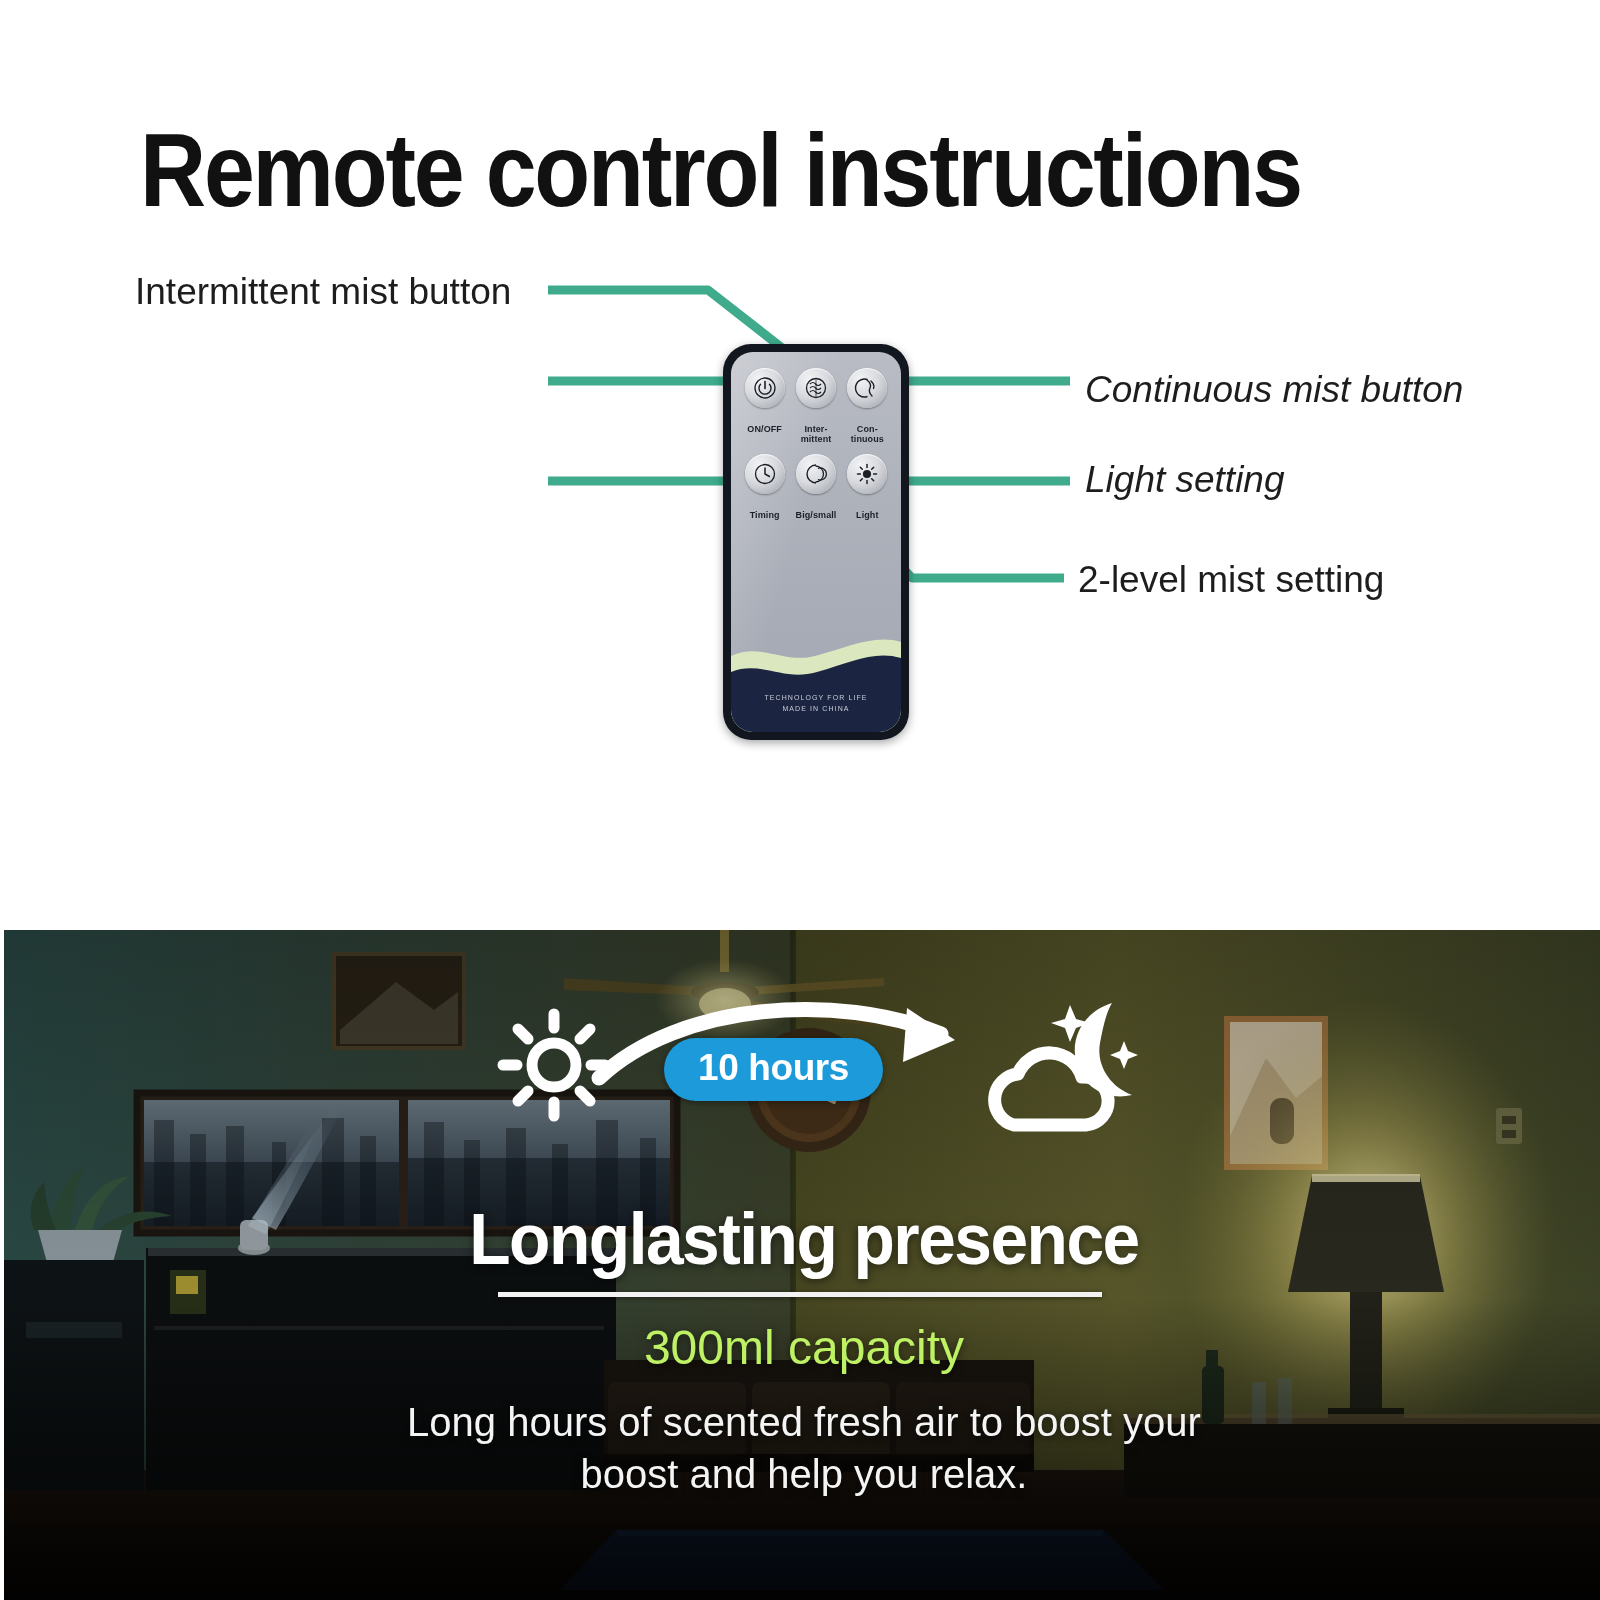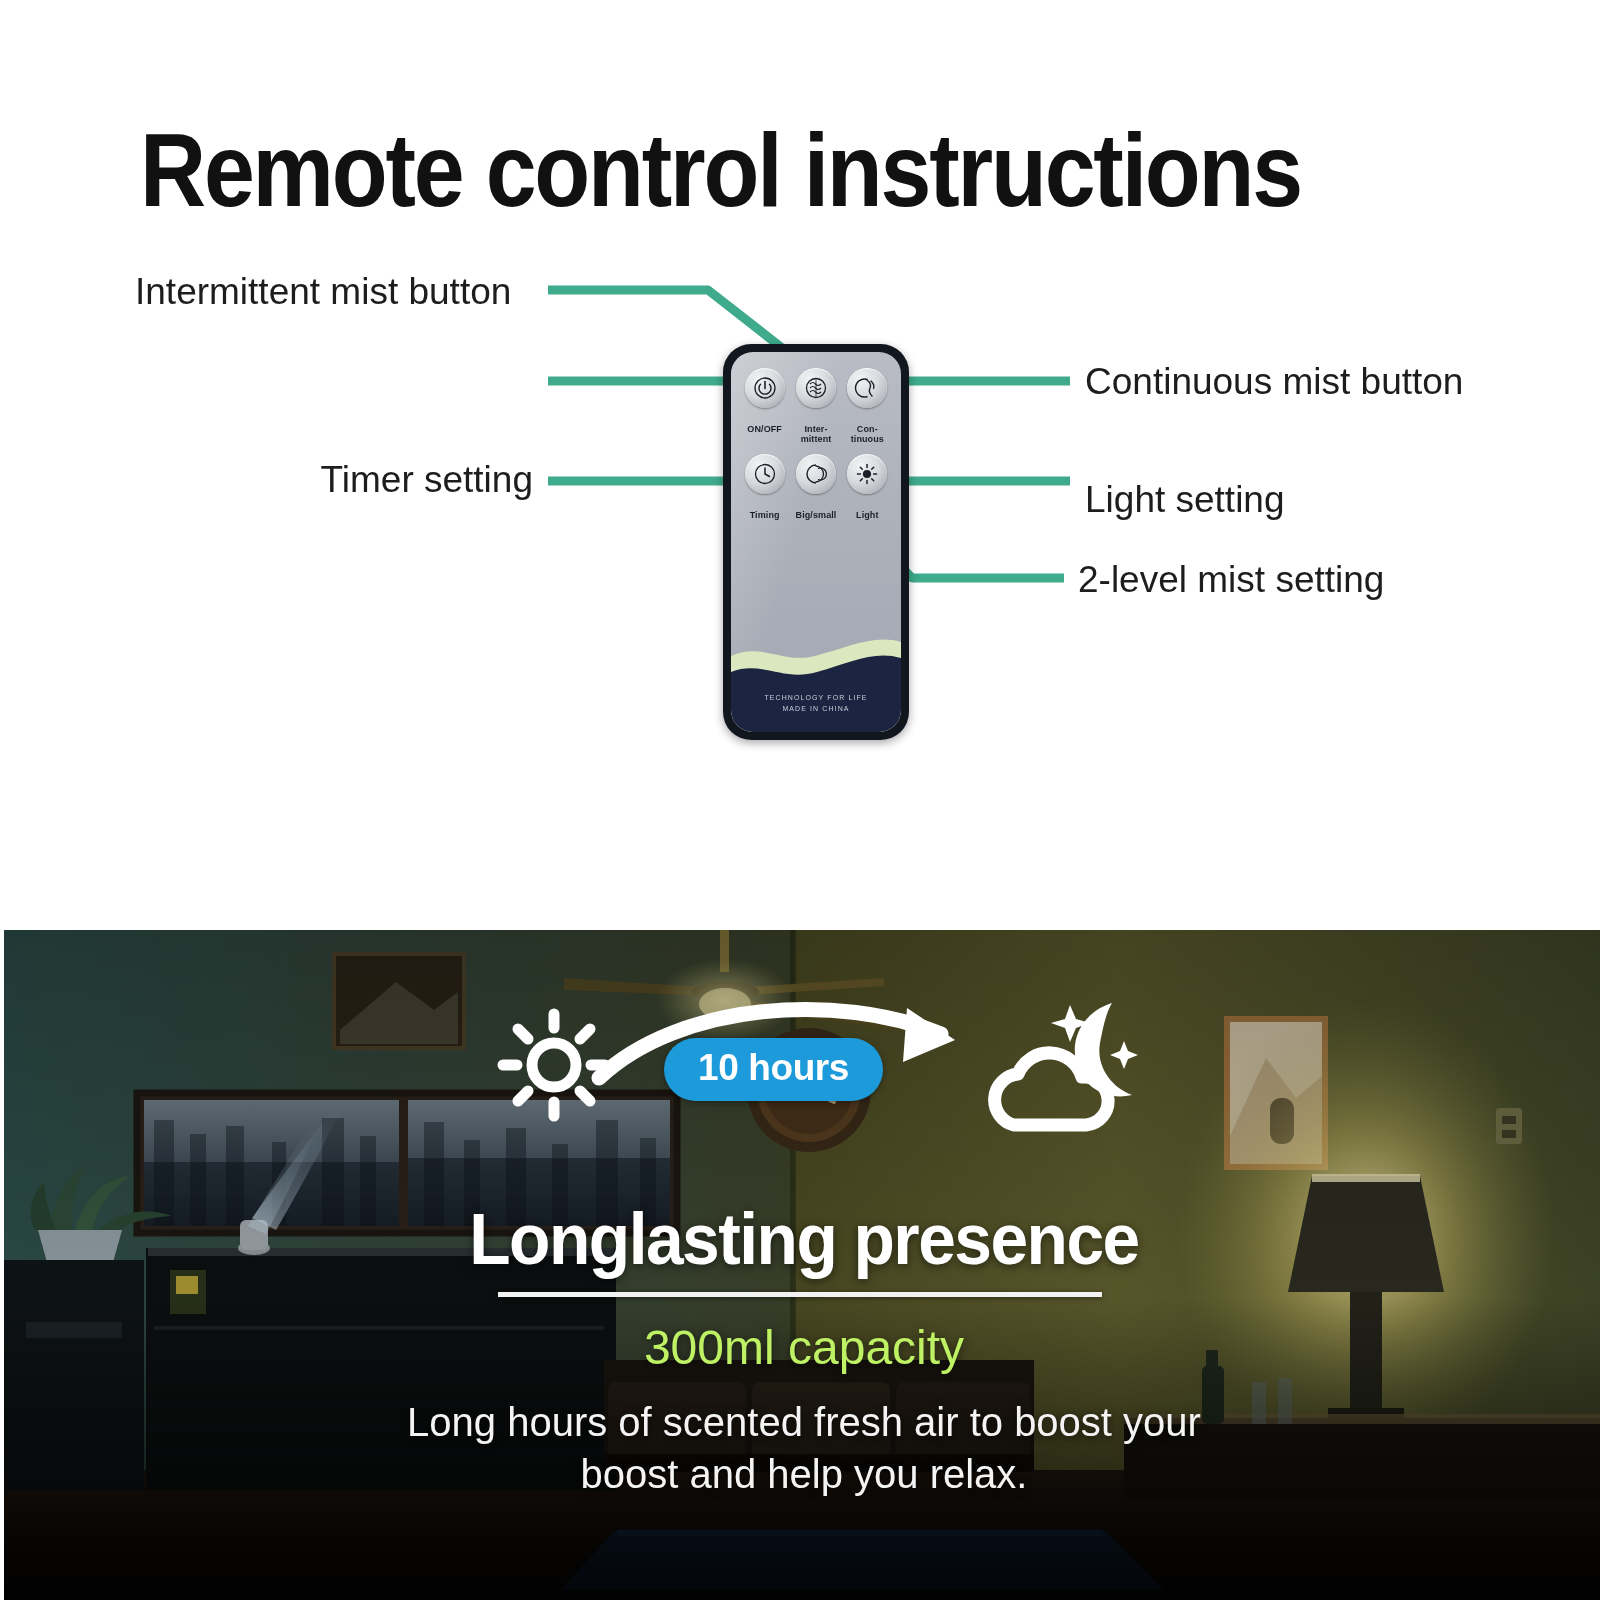--- a/index.html
+++ b/index.html
@@ -26,22 +26,22 @@
   .callout-label{
     position:absolute;
     font-family:"Liberation Sans", sans-serif;
     font-weight:400;font-size:37px;line-height:40px;color:#1d1d1d;
     white-space:nowrap;
   }
 
   .lbl-intermittent{left:135px;top:272px;width:400px;text-align:left;}
   .lbl-power{left:133px;top:362px;width:400px;text-align:right;}
   .lbl-timer{left:133px;top:460px;width:400px;text-align:right;}
-  .lbl-continuous{left:1085px;top:362px;}
-  .lbl-light{left:1085px;top:480px;}
+  .lbl-continuous{left:1085px;top:370px;font-style:italic;}
+  .lbl-light{left:1085px;top:460px;font-style:italic;}
   .lbl-2level{left:1078px;top:560px;}
 
   
   .connectors{position:absolute;left:0;top:0;width:1600px;height:930px;pointer-events:none;}
 
   
   .remote{
     position:absolute;left:723px;top:344px;width:186px;height:396px;
     border-radius:28px;
     background:#12161f;
@@ -155,21 +155,20 @@
         <circle cx="800" cy="362" r="17"></circle>
         <circle cx="752" cy="381" r="17"></circle>
         <circle cx="752" cy="481" r="17"></circle>
         <circle cx="879" cy="381" r="17"></circle>
         <circle cx="879" cy="481" r="17"></circle>
         <circle cx="838" cy="499" r="17"></circle>
       </g>
     </svg>
 
     <div class="callout-label lbl-intermittent">Intermittent mist button</div>
-    <div class="callout-label lbl-timer">Timer setting</div>
     <div class="callout-label lbl-continuous">Continuous mist button</div>
     <div class="callout-label lbl-light">Light setting</div>
     <div class="callout-label lbl-2level">2-level mist setting</div>
 
     <div class="remote">
       <div class="remote-inner">
         <div class="remote-sheen"></div>
 
         <div class="btn-grid">
 

